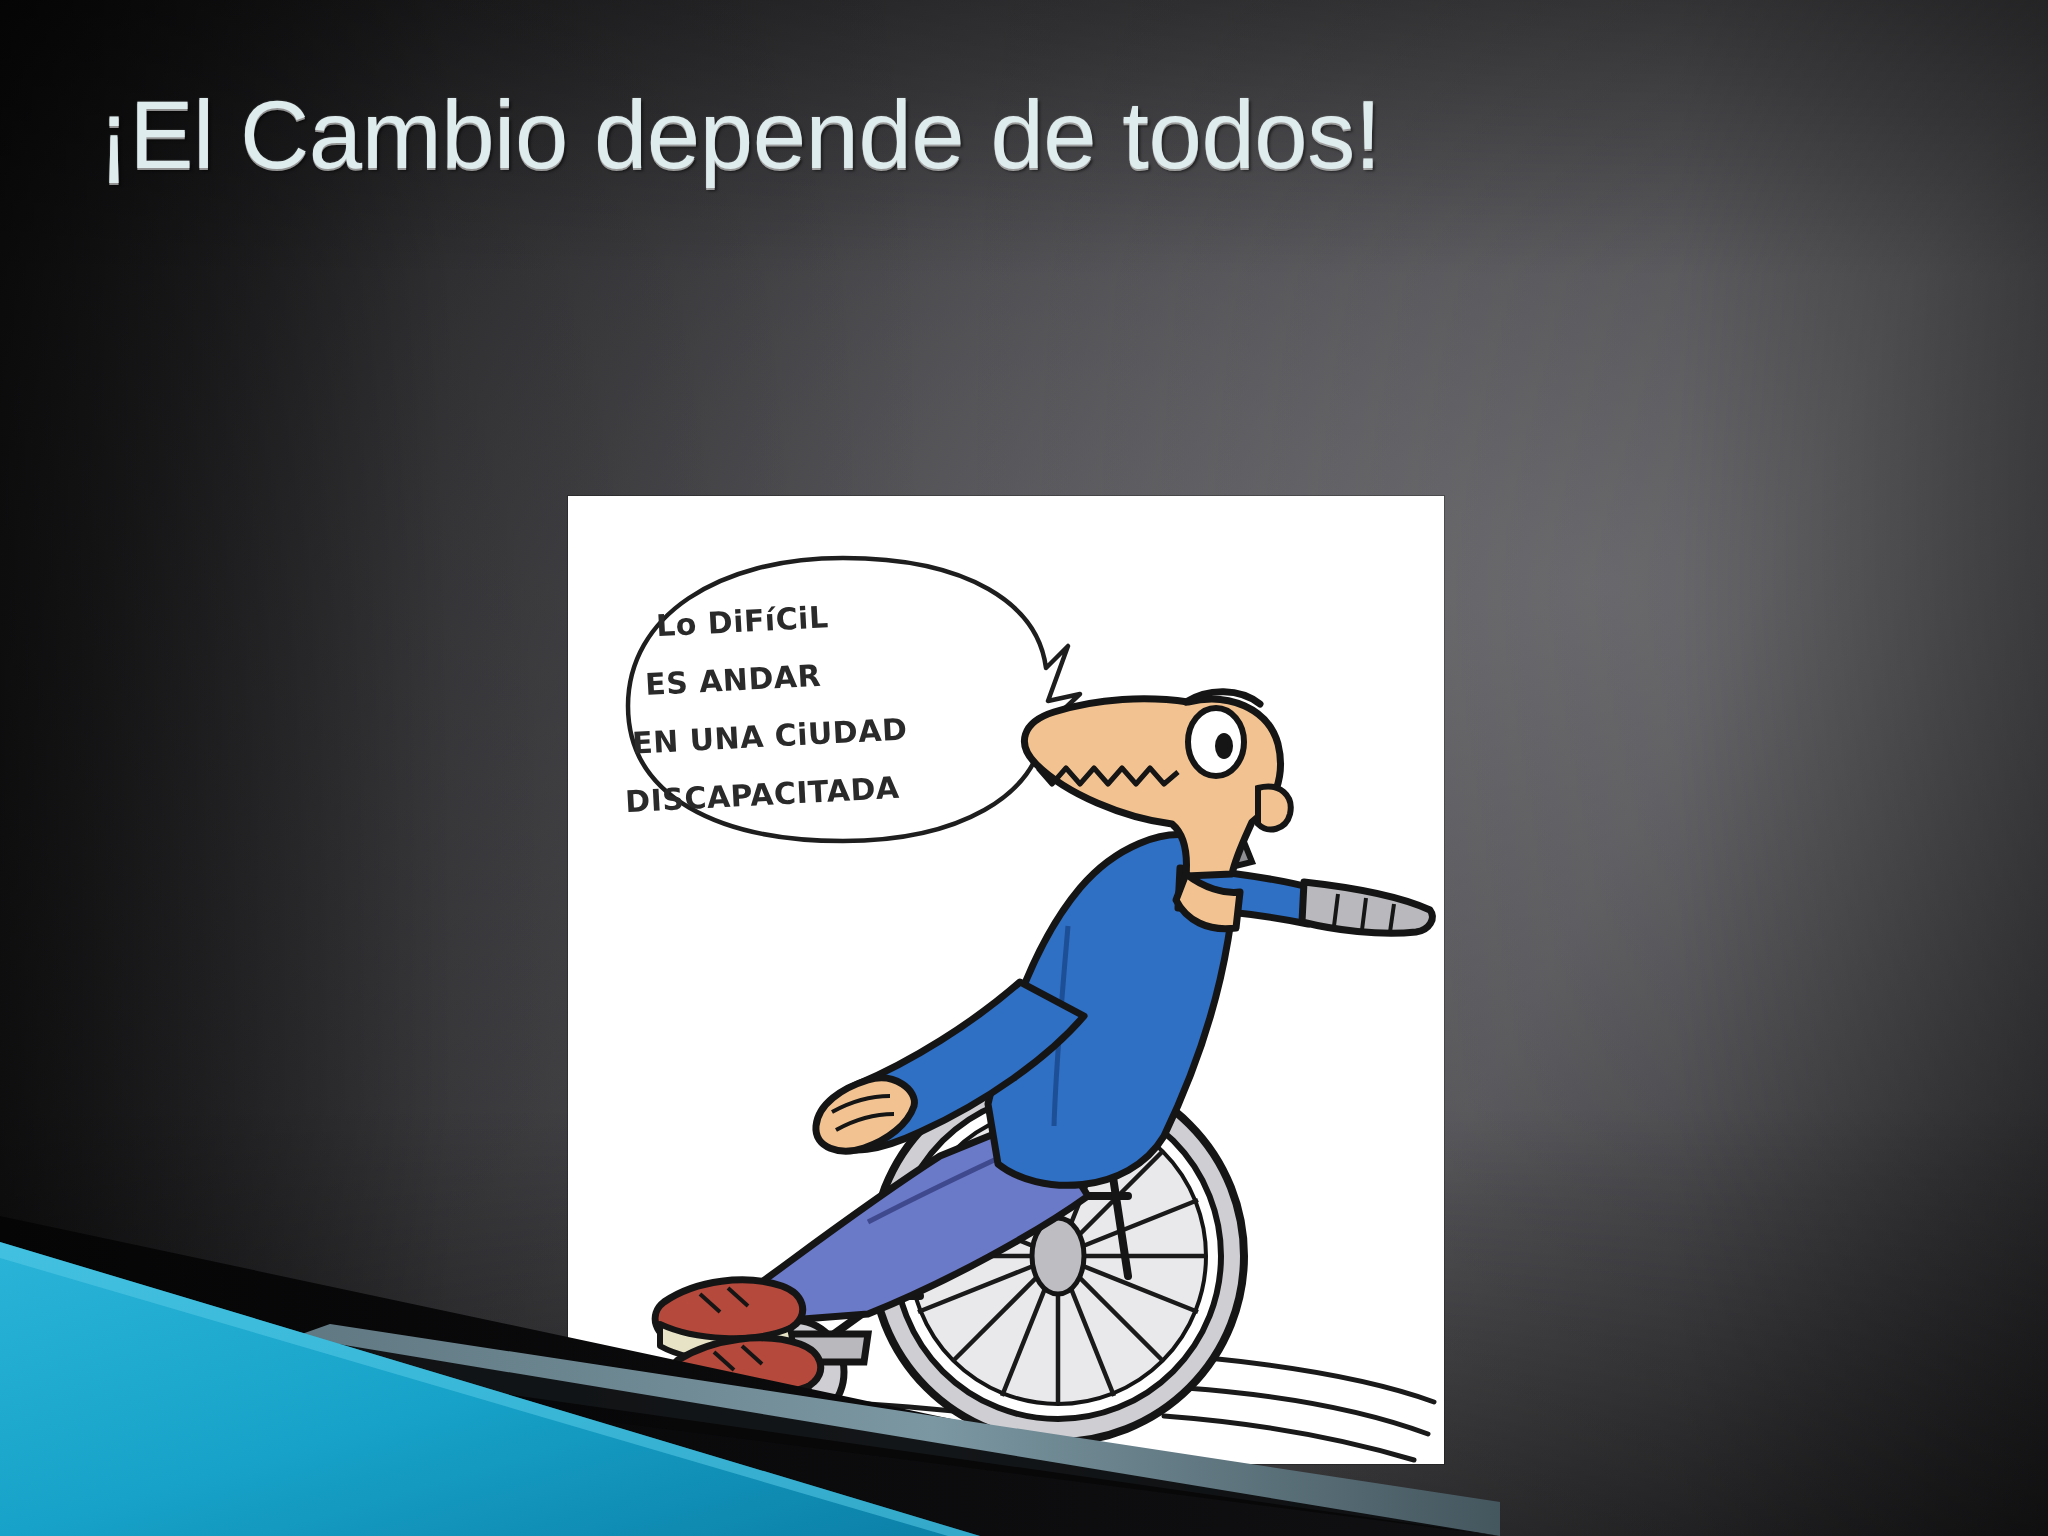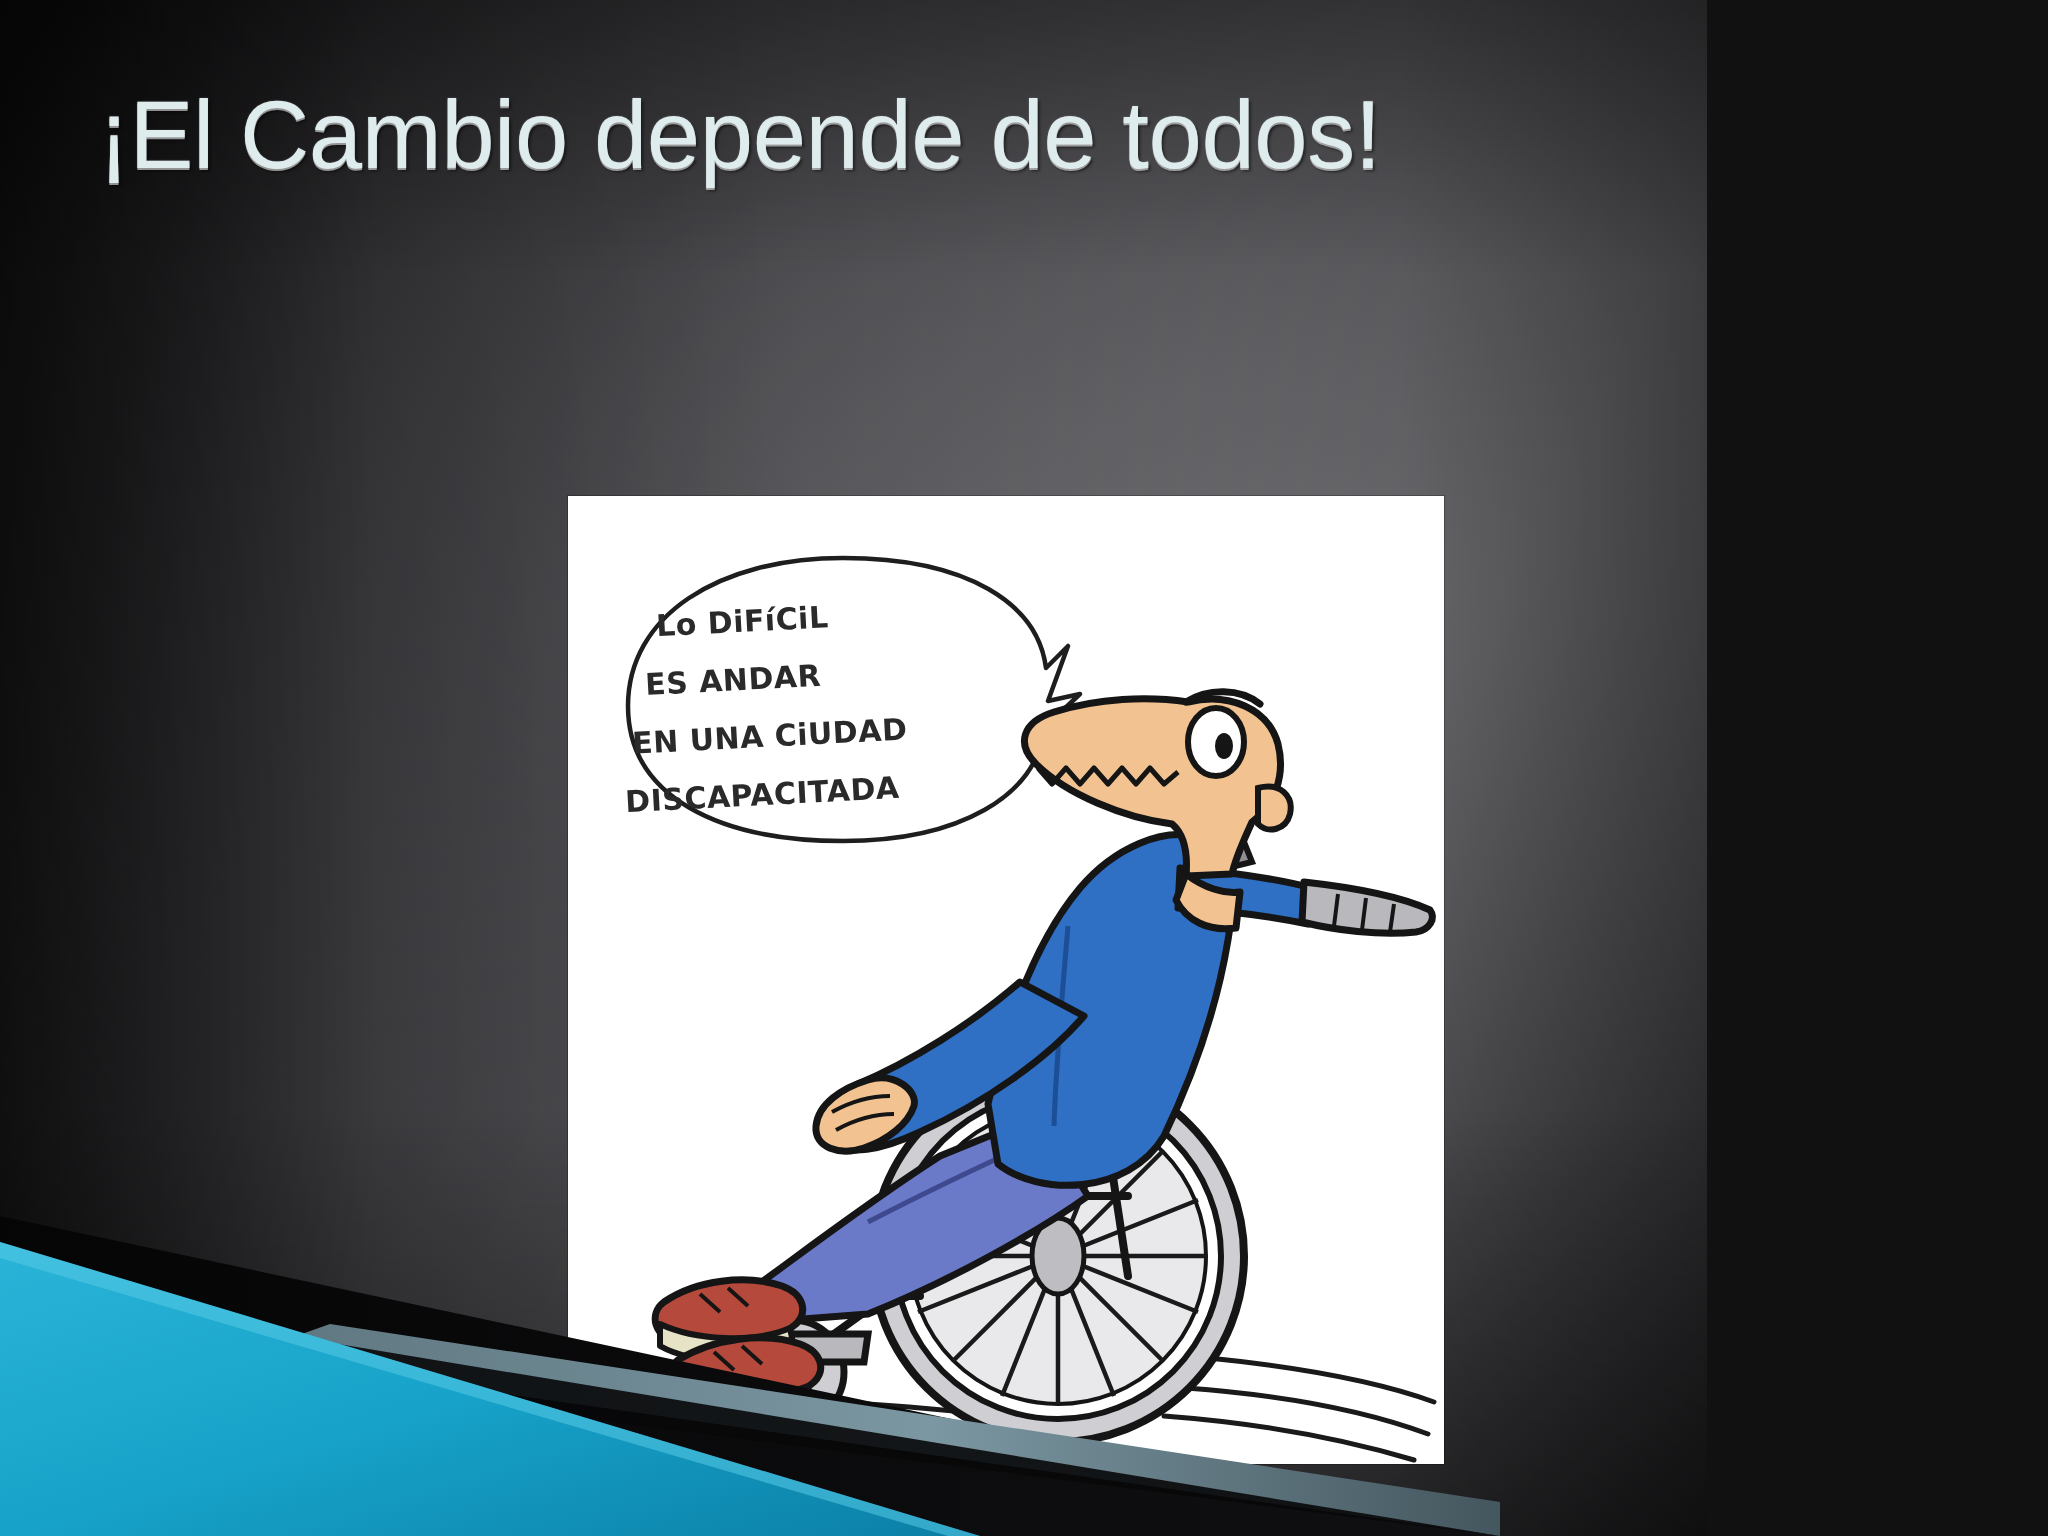--- a/index.html
+++ b/index.html
@@ -2,21 +2,21 @@
 <html><head>
 <meta charset="utf-8">
 <style>
   html,body{margin:0;padding:0;}
   body{
     width:2048px;height:1536px;overflow:hidden;
     font-family:"Liberation Sans", sans-serif;
     background:#111;
   }
   .slide{
-    position:relative;width:1707px;height:1536px;overflow:hidden;
+    position:relative;width:2048px;height:1536px;overflow:hidden;
     background:
       radial-gradient(ellipse 150% 120% at 78% 38%, rgba(130,130,134,.70) 0%, rgba(96,96,100,.42) 34%, rgba(40,40,43,0) 68%),
       linear-gradient(118deg,#0a0a0b 0%,#151517 14%,#2c2c2f 32%,#4d4d51 55%,#5d5d61 72%,#3c3c40 88%,#242427 100%);
   }
   .slide:before{
     content:"";position:absolute;inset:0;
     background:linear-gradient(to bottom, rgba(0,0,0,.35) 0%, rgba(0,0,0,0) 18%, rgba(0,0,0,0) 72%, rgba(0,0,0,.45) 100%);
     pointer-events:none;
   }
   .slide:after{

